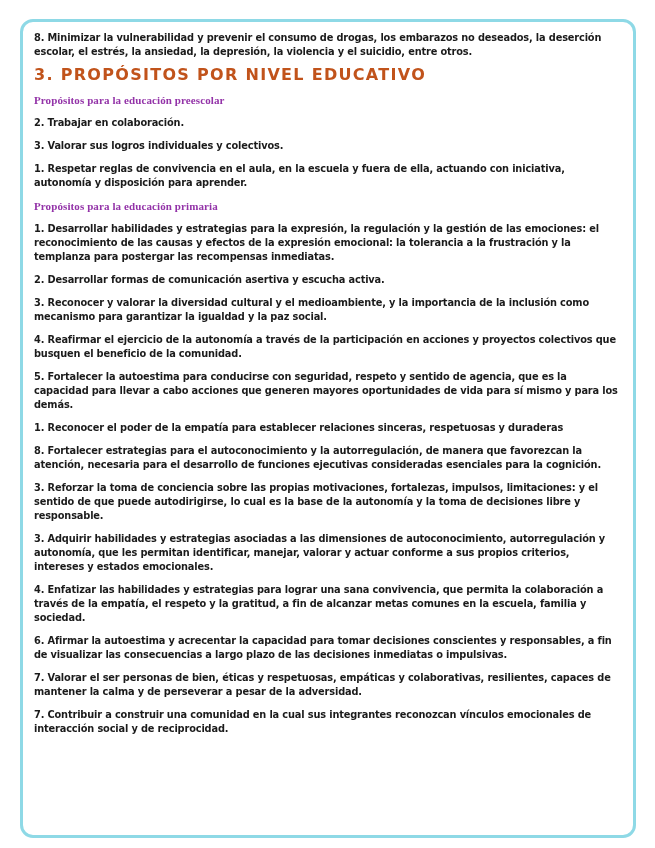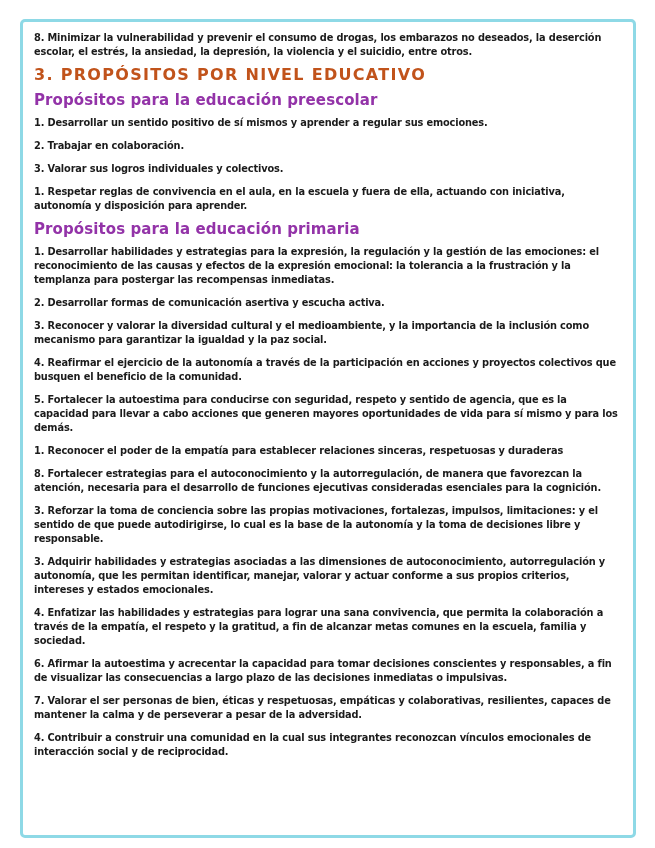--- a/index.html
+++ b/index.html
@@ -11,21 +11,21 @@
     overflow: hidden;
   }
   .page-frame {
     position: absolute;
     left: 20px;
     top: 19px;
     width: 616px;
     height: 819px;
     box-sizing: border-box;
     border: 3px solid #8ed9e6;
-    border-radius: 5px;
+    border-radius: 13px;
     padding: 9px 13px 8px 11px;
     overflow: hidden;
     background: #ffffff;
   }
   .body-text, .section-heading, .sub-heading {
     font-family: "DejaVu Sans", "Liberation Sans", sans-serif;
   }
   .body-text {
     margin: 0 0 9px 0;
     font-size: 9.8px;
@@ -38,51 +38,51 @@
     margin: 2px 0 11px 0;
     font-size: 16px;
     font-weight: bold;
     color: #c1531b;
     letter-spacing: 1.3px;
     line-height: 14px;
     text-transform: uppercase;
   }
   .sub-heading {
     margin: 0 0 9px 0;
-    font-size: 15px;
+    font-size: 11px;
     font-weight: bold;
     color: #9333a8;
     line-height: 14px;
     letter-spacing: 0.1px;
+    font-family: Liberation Serif, serif;
   }
 </style>
 </head>
 <body>
 
 <div class="page-frame">
 
   <p class="body-text">8. Minimizar la vulnerabilidad y prevenir el consumo de drogas, los embarazos no deseados, la deserción escolar, el estrés, la ansiedad, la depresión, la violencia y el suicidio, entre otros.</p>
 
   <h1 class="section-heading">3. PROPÓSITOS POR NIVEL EDUCATIVO</h1>
 
   <h2 class="sub-heading">Propósitos para la educación preescolar</h2>
-  <p class="body-text">1. Desarrollar un sentido positivo de sí mismos y aprender a regular sus emociones.</p>
   <p class="body-text">2. Trabajar en colaboración.</p>
   <p class="body-text">3. Valorar sus logros individuales y colectivos.</p>
   <p class="body-text">1. Respetar reglas de convivencia en el aula, en la escuela y fuera de ella, actuando con iniciativa, autonomía y disposición para aprender.</p>
 
   <h2 class="sub-heading">Propósitos para la educación primaria</h2>
   <p class="body-text">1. Desarrollar habilidades y estrategias para la expresión, la regulación y la gestión de las emociones: el reconocimiento de las causas y efectos de la expresión emocional: la tolerancia a la frustración y la templanza para postergar las recompensas inmediatas.</p>
   <p class="body-text">2. Desarrollar formas de comunicación asertiva y escucha activa.</p>
   <p class="body-text">3. Reconocer y valorar la diversidad cultural y el medioambiente, y la importancia de la inclusión como mecanismo para garantizar la igualdad y la paz social.</p>
   <p class="body-text">4. Reafirmar el ejercicio de la autonomía a través de la participación en acciones y proyectos colectivos que busquen el beneficio de la comunidad.</p>
   <p class="body-text">5. Fortalecer la autoestima para conducirse con seguridad, respeto y sentido de agencia, que es la capacidad para llevar a cabo acciones que generen mayores oportunidades de vida para sí mismo y para los demás.</p>
   <p class="body-text">1. Reconocer el poder de la empatía para establecer relaciones sinceras, respetuosas y duraderas</p>
 
   <p class="body-text">8. Fortalecer estrategias para el autoconocimiento y la autorregulación, de manera que favorezcan la atención, necesaria para el desarrollo de funciones ejecutivas consideradas esenciales para la cognición.</p>
   <p class="body-text">3. Reforzar la toma de conciencia sobre las propias motivaciones, fortalezas, impulsos, limitaciones: y el sentido de que puede autodirigirse, lo cual es la base de la autonomía y la toma de decisiones libre y responsable.</p>
   <p class="body-text">3. Adquirir habilidades y estrategias asociadas a las dimensiones de autoconocimiento, autorregulación y autonomía, que les permitan identificar, manejar, valorar y actuar conforme a sus propios criterios, intereses y estados emocionales.</p>
   <p class="body-text">4. Enfatizar las habilidades y estrategias para lograr una sana convivencia, que permita la colaboración a través de la empatía, el respeto y la gratitud, a fin de alcanzar metas comunes en la escuela, familia y sociedad.</p>
   <p class="body-text">6. Afirmar la autoestima y acrecentar la capacidad para tomar decisiones conscientes y responsables, a fin de visualizar las consecuencias a largo plazo de las decisiones inmediatas o impulsivas.</p>
   <p class="body-text">7. Valorar el ser personas de bien, éticas y respetuosas, empáticas y colaborativas, resilientes, capaces de mantener la calma y de perseverar a pesar de la adversidad.</p>
-  <p class="body-text">4. Contribuir a construir una comunidad en la cual sus integrantes reconozcan vínculos emocionales de interacción social y de reciprocidad.</p>
+  <p class="body-text">7. Contribuir a construir una comunidad en la cual sus integrantes reconozcan vínculos emocionales de interacción social y de reciprocidad.</p>
 
 </div>
 
 </body></html>

